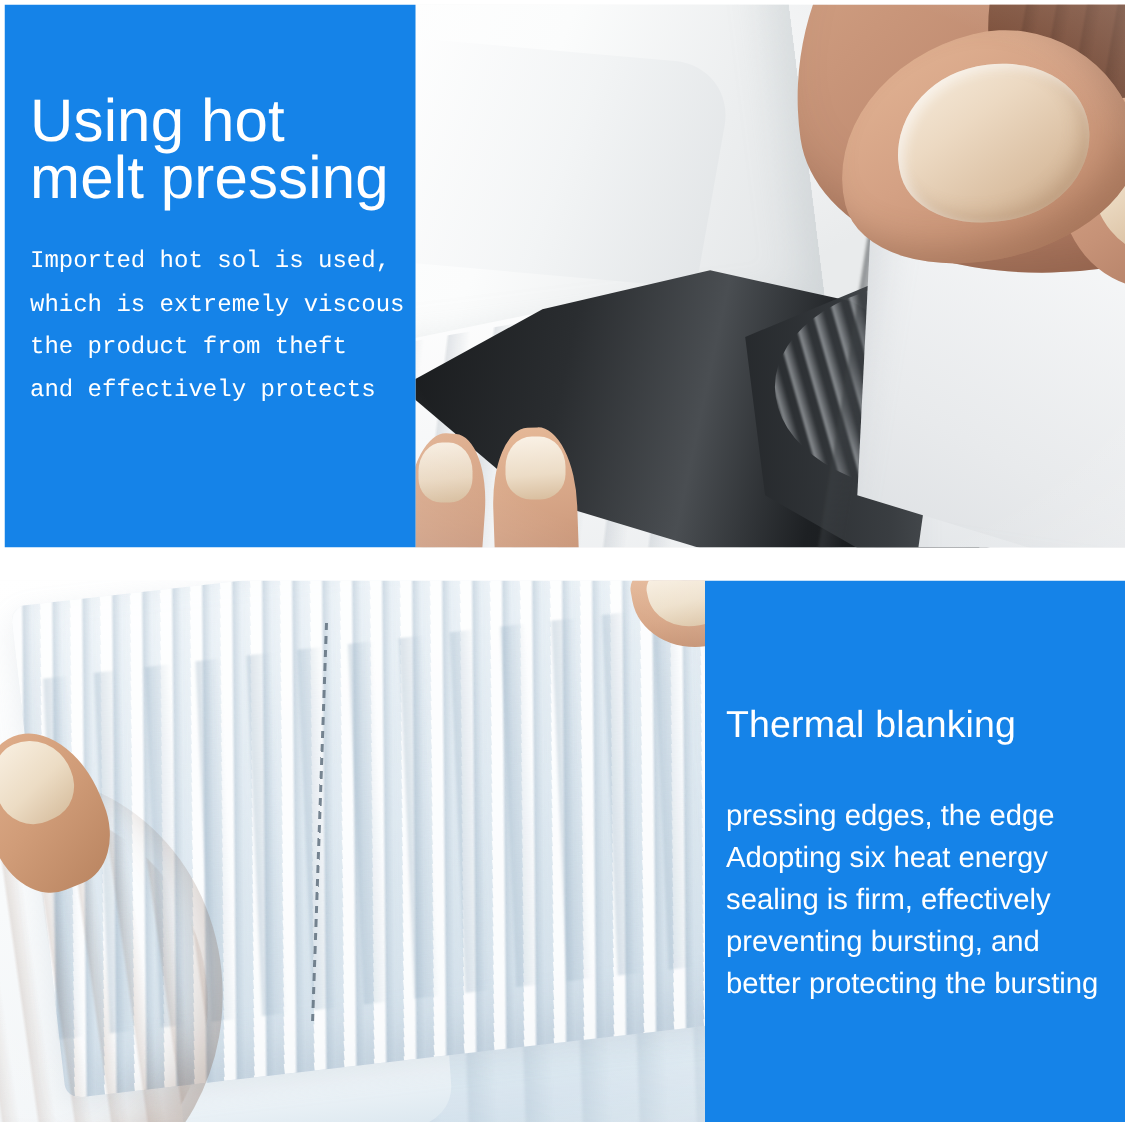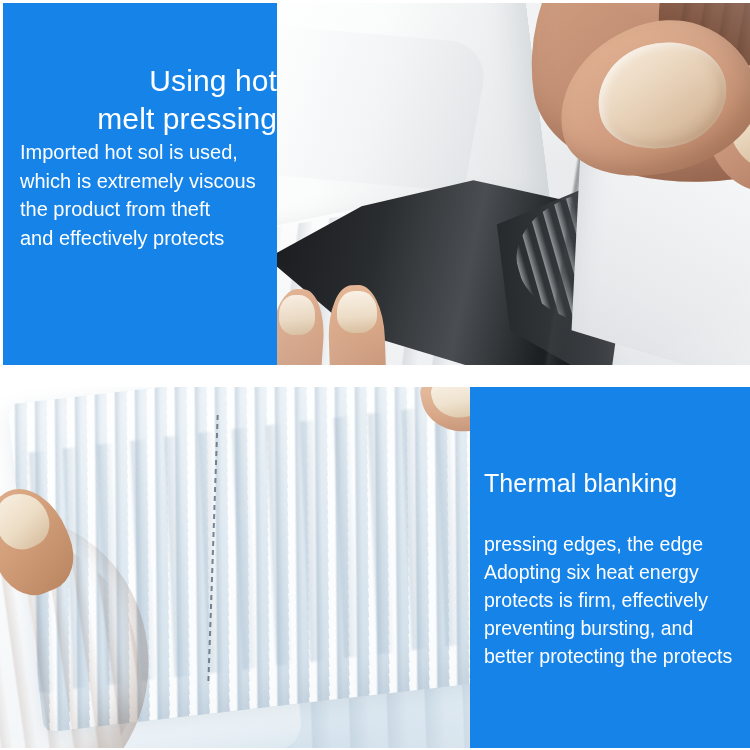--- a/index.html
+++ b/index.html
@@ -18,29 +18,29 @@
 
   
   .textblock{position:absolute;top:0;height:100%;background:#1583e8;box-sizing:border-box;}
   #top-textblock{left:0;width:274px;padding:59px 0 0 17px;}
   #bottom-textblock{left:470px;width:280px;padding:78px 0 0 14px;}
 
   .headline{
     color:#ffffff;font-weight:400;letter-spacing:.1px;
     margin:0;padding:0;
   }
-  #top-textblock .headline{font-size:30px;line-height:38px;text-align:right;}
+  #top-textblock .headline{font-size:40px;line-height:38px;}
   #bottom-textblock .headline{font-size:25px;line-height:36px;white-space:nowrap;}
 
   .headline .hl-line{display:block;}
 
   .bodycopy{
     color:#ffffff;font-weight:400;margin:0;padding:0;
   }
-  #top-textblock .bodycopy{font-size:20px;line-height:28.5px;}
+  #top-textblock .bodycopy{font-size:16px;line-height:28.5px;margin-top:22px;font-family:Liberation Mono, monospace;}
   #bottom-textblock .bodycopy{font-size:19.5px;line-height:28px;margin-top:29px;}
   .bodycopy .bc-line{display:block;white-space:nowrap;}
 
   
   .photo{position:absolute;top:0;height:100%;overflow:hidden;}
   #top-photo{left:274px;width:473px;background:#f2f3f3;}
   #bottom-photo{left:0;width:470px;background:#fafbfc;}
 
   .ph-layer{position:absolute;}
 
@@ -380,21 +380,21 @@
       <div class="ph-layer ph-vignette"></div>
     </div>
 
     <div class="textblock" id="bottom-textblock">
       <h2 class="headline">
         <span class="hl-line">Thermal blanking</span>
       </h2>
       <p class="bodycopy">
         <span class="bc-line">pressing edges, the edge</span>
         <span class="bc-line">Adopting six heat energy</span>
-        <span class="bc-line">protects is firm, effectively</span>
+        <span class="bc-line">sealing is firm, effectively</span>
         <span class="bc-line">preventing bursting, and</span>
-        <span class="bc-line">better protecting the protects</span>
+        <span class="bc-line">better protecting the bursting</span>
       </p>
     </div>
 
   </section>
 
 </div>
 
 </body></html>

